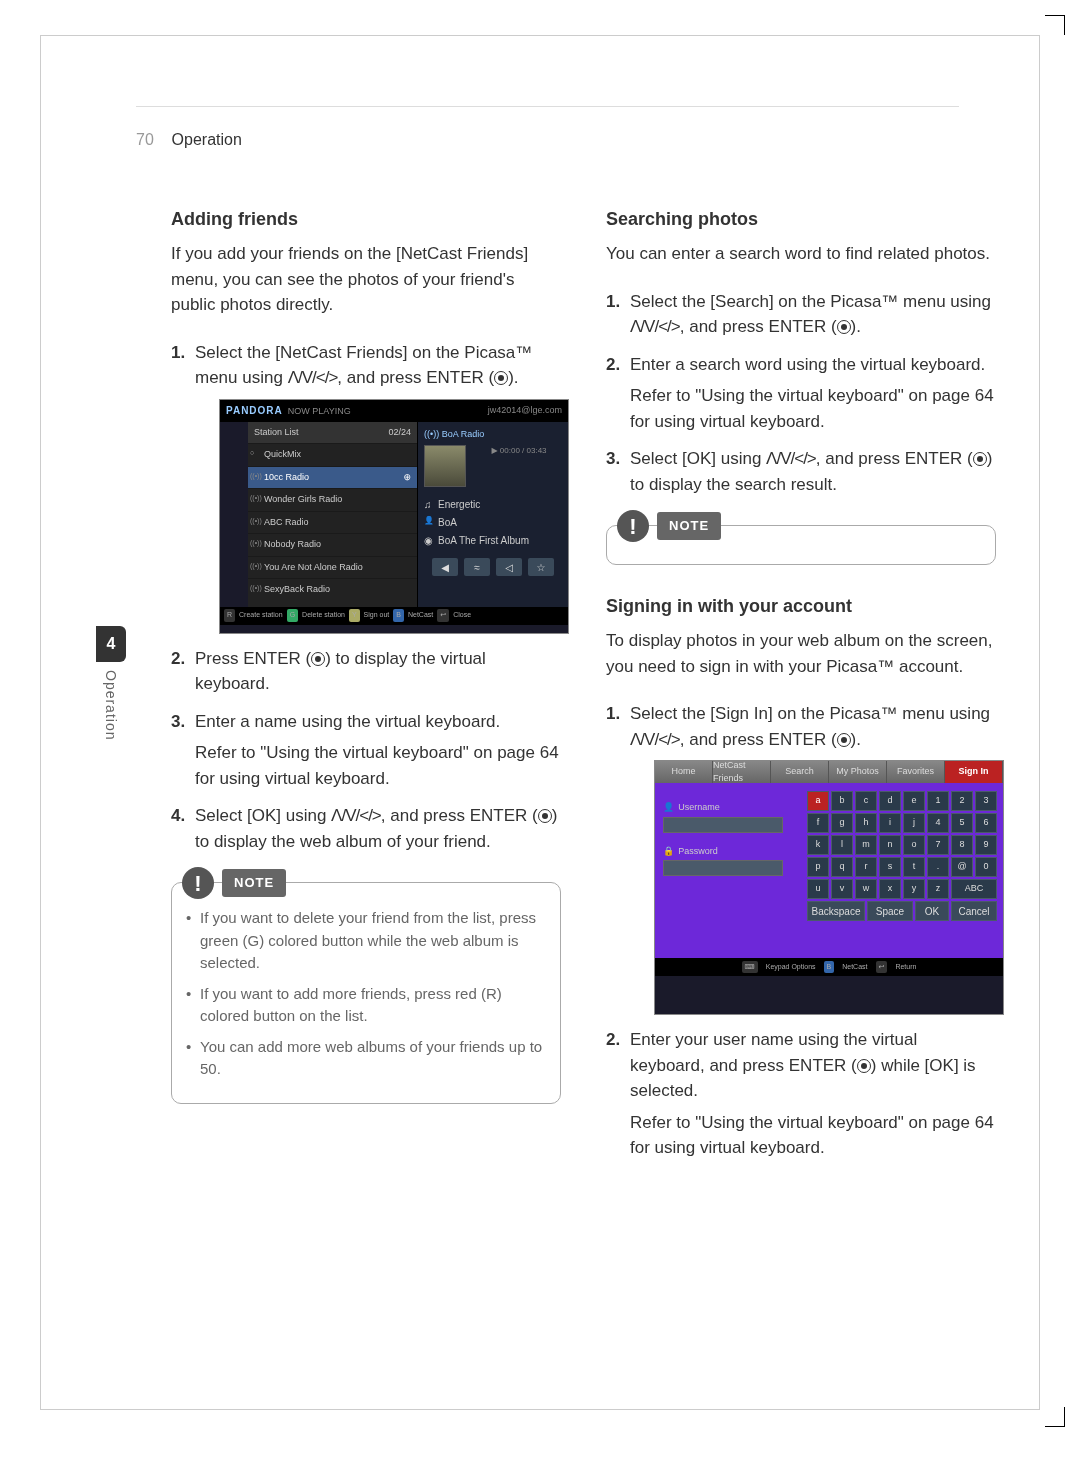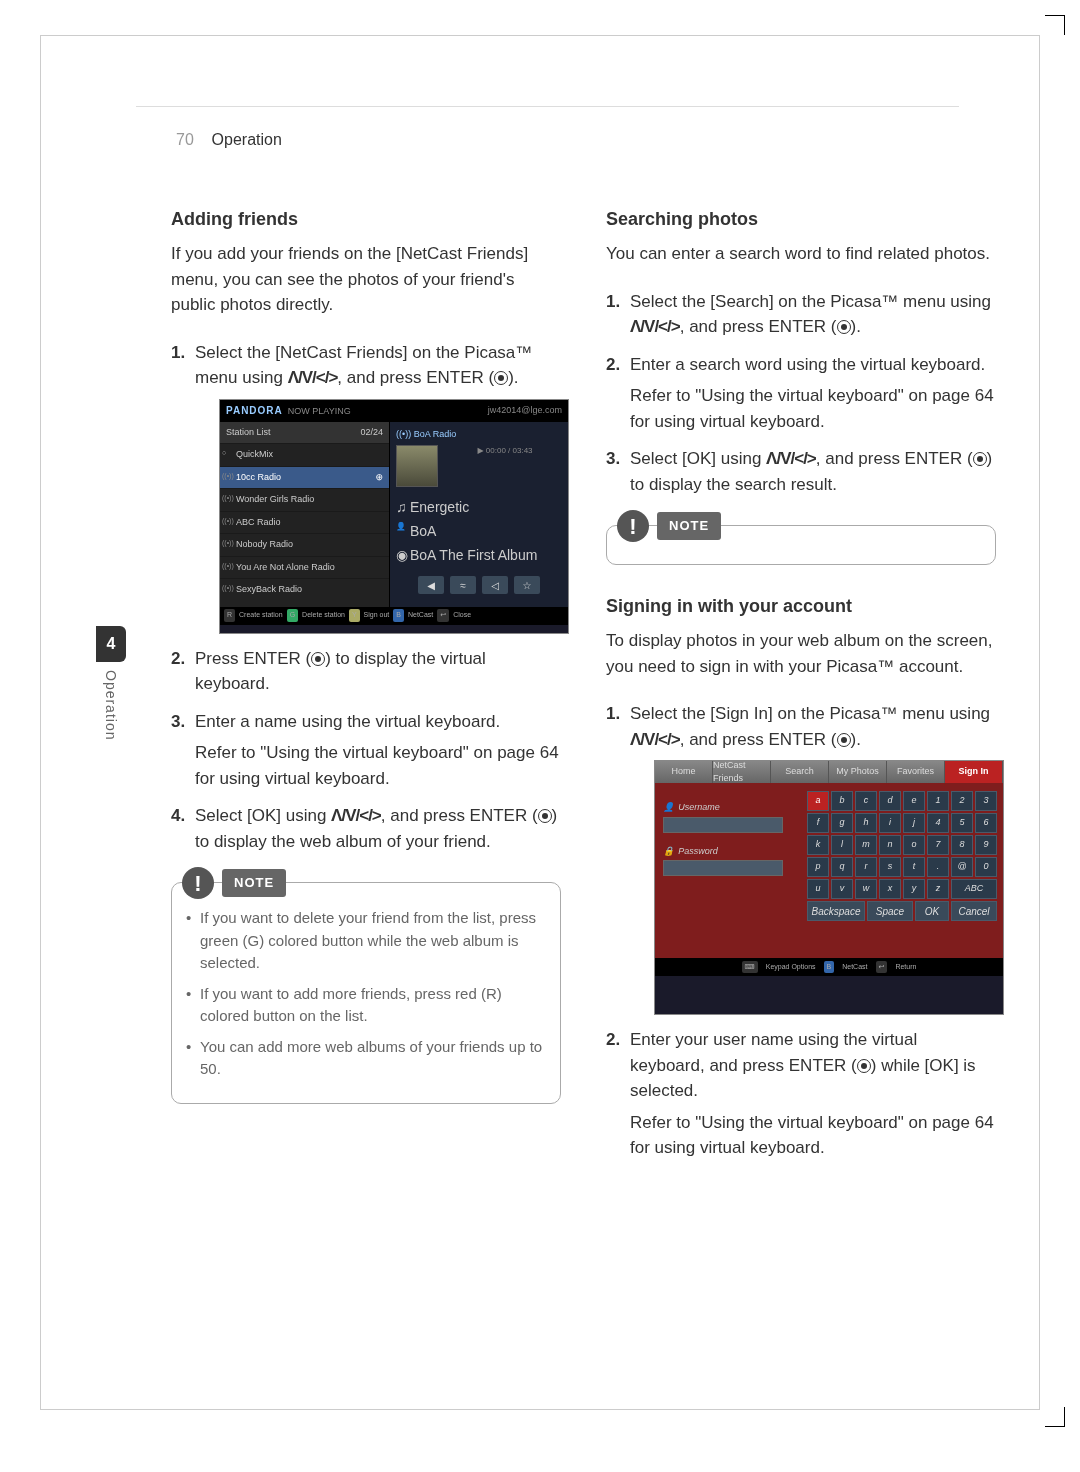--- a/index.html
+++ b/index.html
@@ -27,21 +27,21 @@
     right: 80px;
     border-top: 1px solid #ddd;
   }
   .page-header {
     position: absolute;
     top: 95px;
     left: 95px;
     font-size: 16px;
     color: #333;
   }
-  .page-header .num { color: #999; margin-left: 40px; }
+  .page-header .num { color: #999; }
   .columns {
     display: flex;
     gap: 45px;
     position: absolute;
     top: 170px;
     left: 130px;
     right: 68px;
   }
   .col {
     width: 390px;
@@ -51,21 +51,21 @@
   }
   h3 {
     font-size: 18px;
     font-weight: bold;
     margin-bottom: 8px;
   }
   .sect { margin-bottom: 22px; }
   ol { list-style: none; padding-left: 0; counter-reset: step; }
   ol li { position: relative; padding-left: 24px; margin-bottom: 12px; counter-increment: step; }
   ol li::before { content: counter(step) "."; font-weight: bold; position: absolute; left: 0; }
-  .nav { font-family: "Arial Black", Arial; font-weight: 700; letter-spacing: -1px; }
+  .nav { font-family: "Arial Black", Arial; font-weight: 400; letter-spacing: -1px; }
   .enter-icon {
     display: inline-block; width: 14px; height: 14px; border: 1.5px solid #333; border-radius: 50%;
     position: relative; vertical-align: -2px;
   }
   .enter-icon::after {
     content: ""; position: absolute; left: 3px; top: 3px; width: 6px; height: 6px;
     border-radius: 50%; background: #333;
   }
   .note-box {
     border: 1px solid #aaa;
@@ -94,57 +94,57 @@
   .screenshot {
     width: 350px; border: 1px solid #888; background: #1a1a2a;
     margin: 8px 0 0 24px;
   }
   .ss-pandora { height: 235px; position: relative; color: #ccc; font-size: 9px; }
   .ss-picasa { height: 255px; position: relative; color: #ccc; font-size: 9px; }
   
   .pandora-top { background:#000; height:22px; display:flex; align-items:center; padding:0 6px; justify-content:space-between; }
   .pandora-logo { color:#9cf; font-weight:bold; font-size:10px; letter-spacing:1px; }
   .pandora-np { color:#888; font-size:9px; }
-  .pandora-body { display:flex; height:185px; }
+  .pandora-body { display:flex; height:185px;padding-left:28px; }
   .station-panel { width:170px; background:#222; border-right:1px solid #000; }
   .station-hdr { display:flex; justify-content:space-between; padding:4px 6px; background:#333; font-size:9px; }
   .station-item { padding:4px 6px 4px 16px; position:relative; font-size:9px; border-top:1px solid #1a1a1a; }
   .station-item::before { content:"((•))"; position:absolute; left:2px; font-size:7px; color:#888; }
   .station-item.qm::before { content:"○"; color:#aaa; }
   .station-item.sel { background:#3a5a8a; color:#fff; }
   .station-item.sel::after { content:"⊕"; position:absolute; right:6px; }
   .nowplay { flex:1; background:#1a2030; padding:6px; }
   .np-title { color:#9cf; font-size:9px; margin-bottom:4px; }
   .np-row { display:flex; gap:6px; }
   .np-art { width:42px; height:42px; background:linear-gradient(#8a8a6a,#4a4a3a); border:1px solid #555; }
   .np-prog { flex:1; display:flex; flex-direction:row; justify-content:center; gap:4px; }
   .np-bar { height:8px; background:#333; border-radius:2px; }
   .np-time { color:#888; font-size:8px; }
   .np-play::before { content:"▶ "; }
-  .np-meta { margin-top:10px; font-size:14px; }
+  .np-meta { margin-top:10px; font-size:10px; }
   .np-meta div { margin:3px 0; padding-left:14px; position:relative; }
   .np-meta div::before { position:absolute; left:0; }
   .m-track::before { content:"♫"; }
   .m-artist::before { content:"👤"; font-size:8px; }
   .m-album::before { content:"◉"; }
   .ctrl-row { display:flex; gap:6px; margin-top:10px; justify-content:center; }
   .ctrl-btn { width:26px; height:18px; background:#3a4a5a; border-radius:2px; display:flex; align-items:center; justify-content:center; font-size:10px; color:#ddd; }
   .pandora-bottom { height:18px; background:#000; display:flex; font-size:7px; color:#aaa; align-items:center; padding:0 4px; gap:4px; }
   .bot-btn { background:#333; padding:1px 3px; border-radius:2px; }
   .bot-btn.g { background:#3a6; } .bot-btn.y { background:#aa6; } .bot-btn.b { background:#36a; }
   
   .picasa-top { height:38px; background:#fff; display:flex; align-items:center; padding:0 8px; }
   .picasa-logo { display:flex; align-items:center; gap:4px; }
   .picasa-swirl { width:18px; height:18px; border-radius:50%; background:conic-gradient(#e74c3c,#f1c40f,#2ecc71,#3498db,#9b59b6,#e74c3c); }
   .picasa-name { color:#666; font-size:13px; }
   .picasa-sub { font-size:7px; color:#888; }
   .picasa-tabs { height:22px; background:linear-gradient(#888,#666); display:flex; font-size:9px; }
   .ptab { flex:1; display:flex; align-items:center; justify-content:center; border-right:1px solid #555; color:#ddd; }
   .ptab.sel { background:#b22; color:#fff; font-weight:bold; }
-  .picasa-body { display:flex; height:175px; background:#7f1d1d;font-style:italic; }
+  .picasa-body { display:flex; height:175px; background:#6d28d9; }
   .login-panel { width:150px; padding:18px 8px; }
   .login-field { margin-bottom:12px; }
   .login-label { font-size:9px; color:#ccc; display:flex; align-items:center; gap:4px; }
   .login-label::before { content:"👤"; font-size:9px; }
   .login-label.pw::before { content:"🔒"; }
   .login-input { width:120px; height:16px; background:#4a5a6a; border:1px solid #666; margin-top:2px; }
   .vk-panel { flex:1; padding:8px 6px; }
   .kb-grid { display:grid; grid-template-columns:repeat(8,22px); gap:2px; font-size:9px; }
   .kb-key { height:20px; background:#2a3a4a; border:1px solid #4a5a6a; display:flex; align-items:center; justify-content:center; color:#ddd; }
   .kb-key.sel { background:#b22; color:#fff; }

